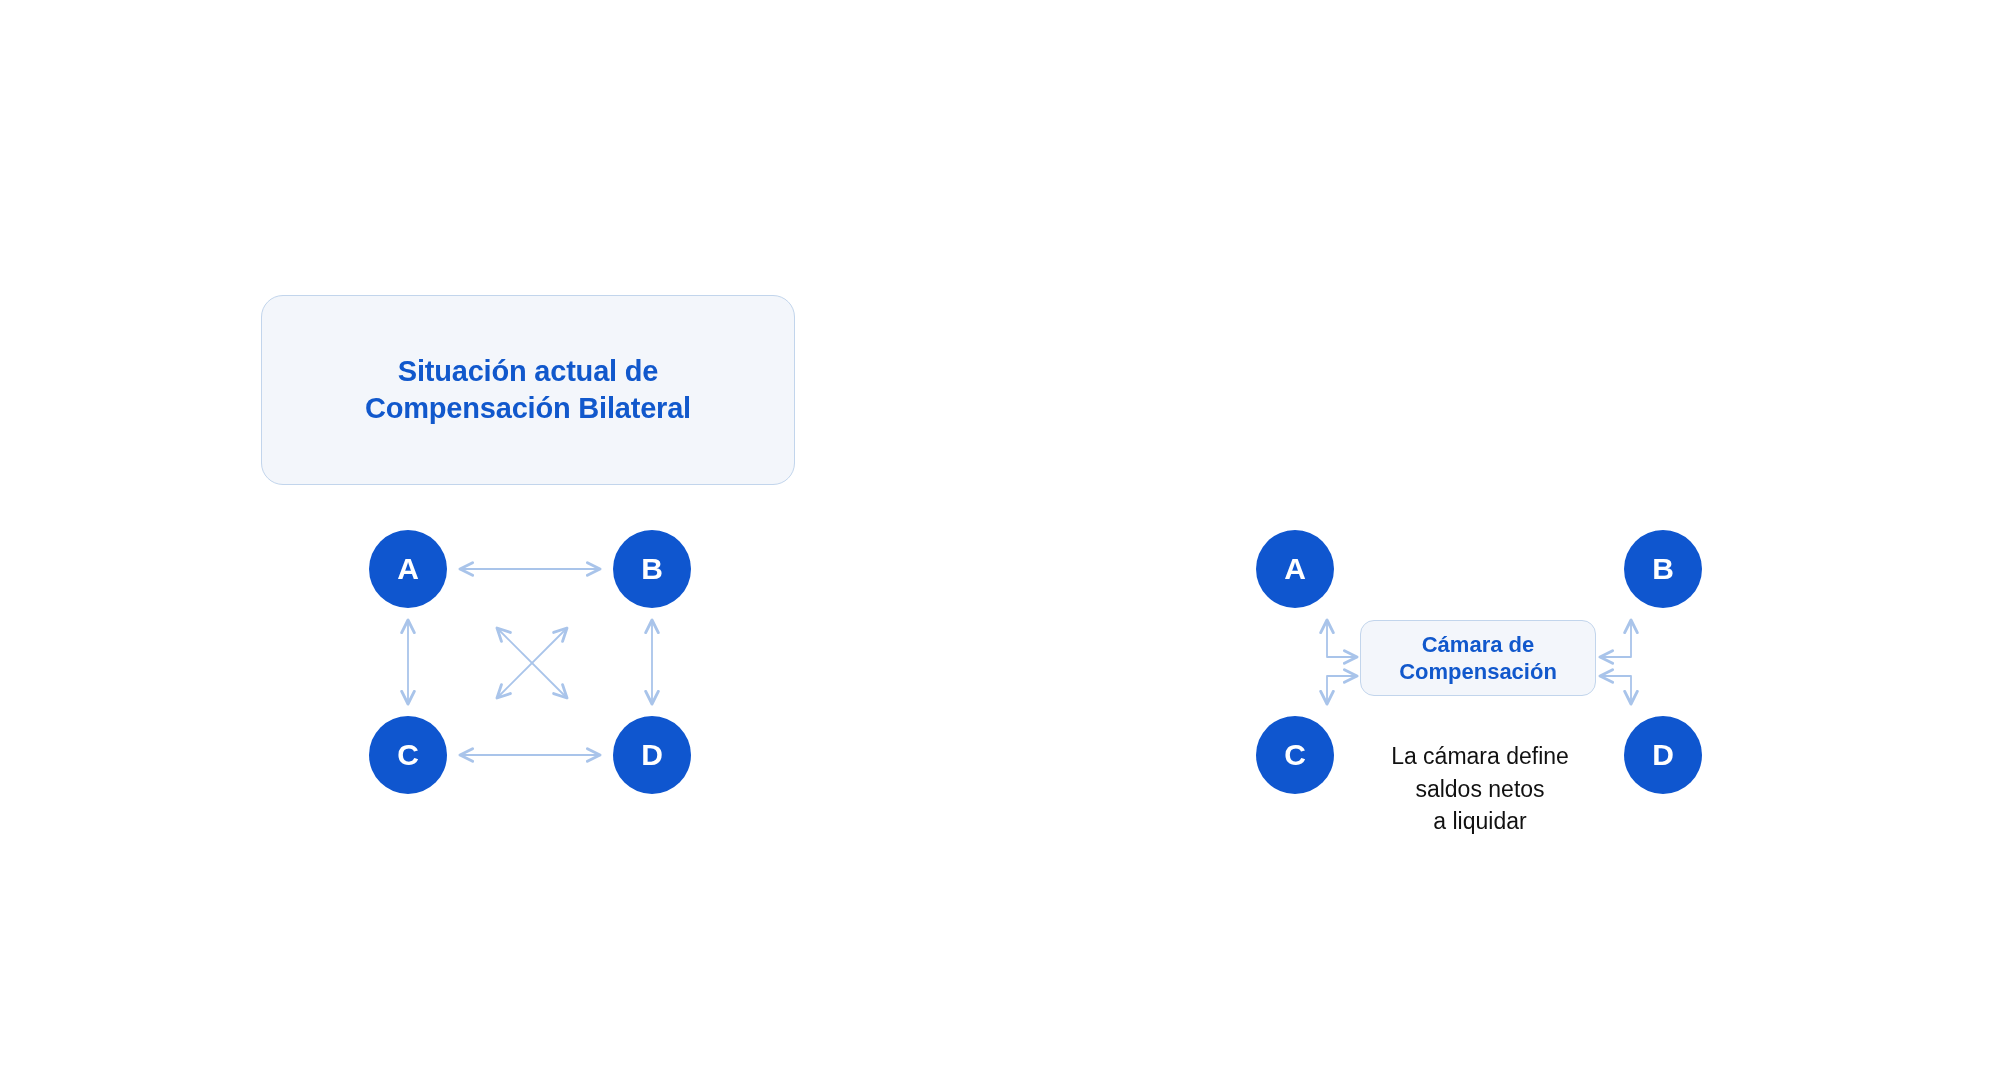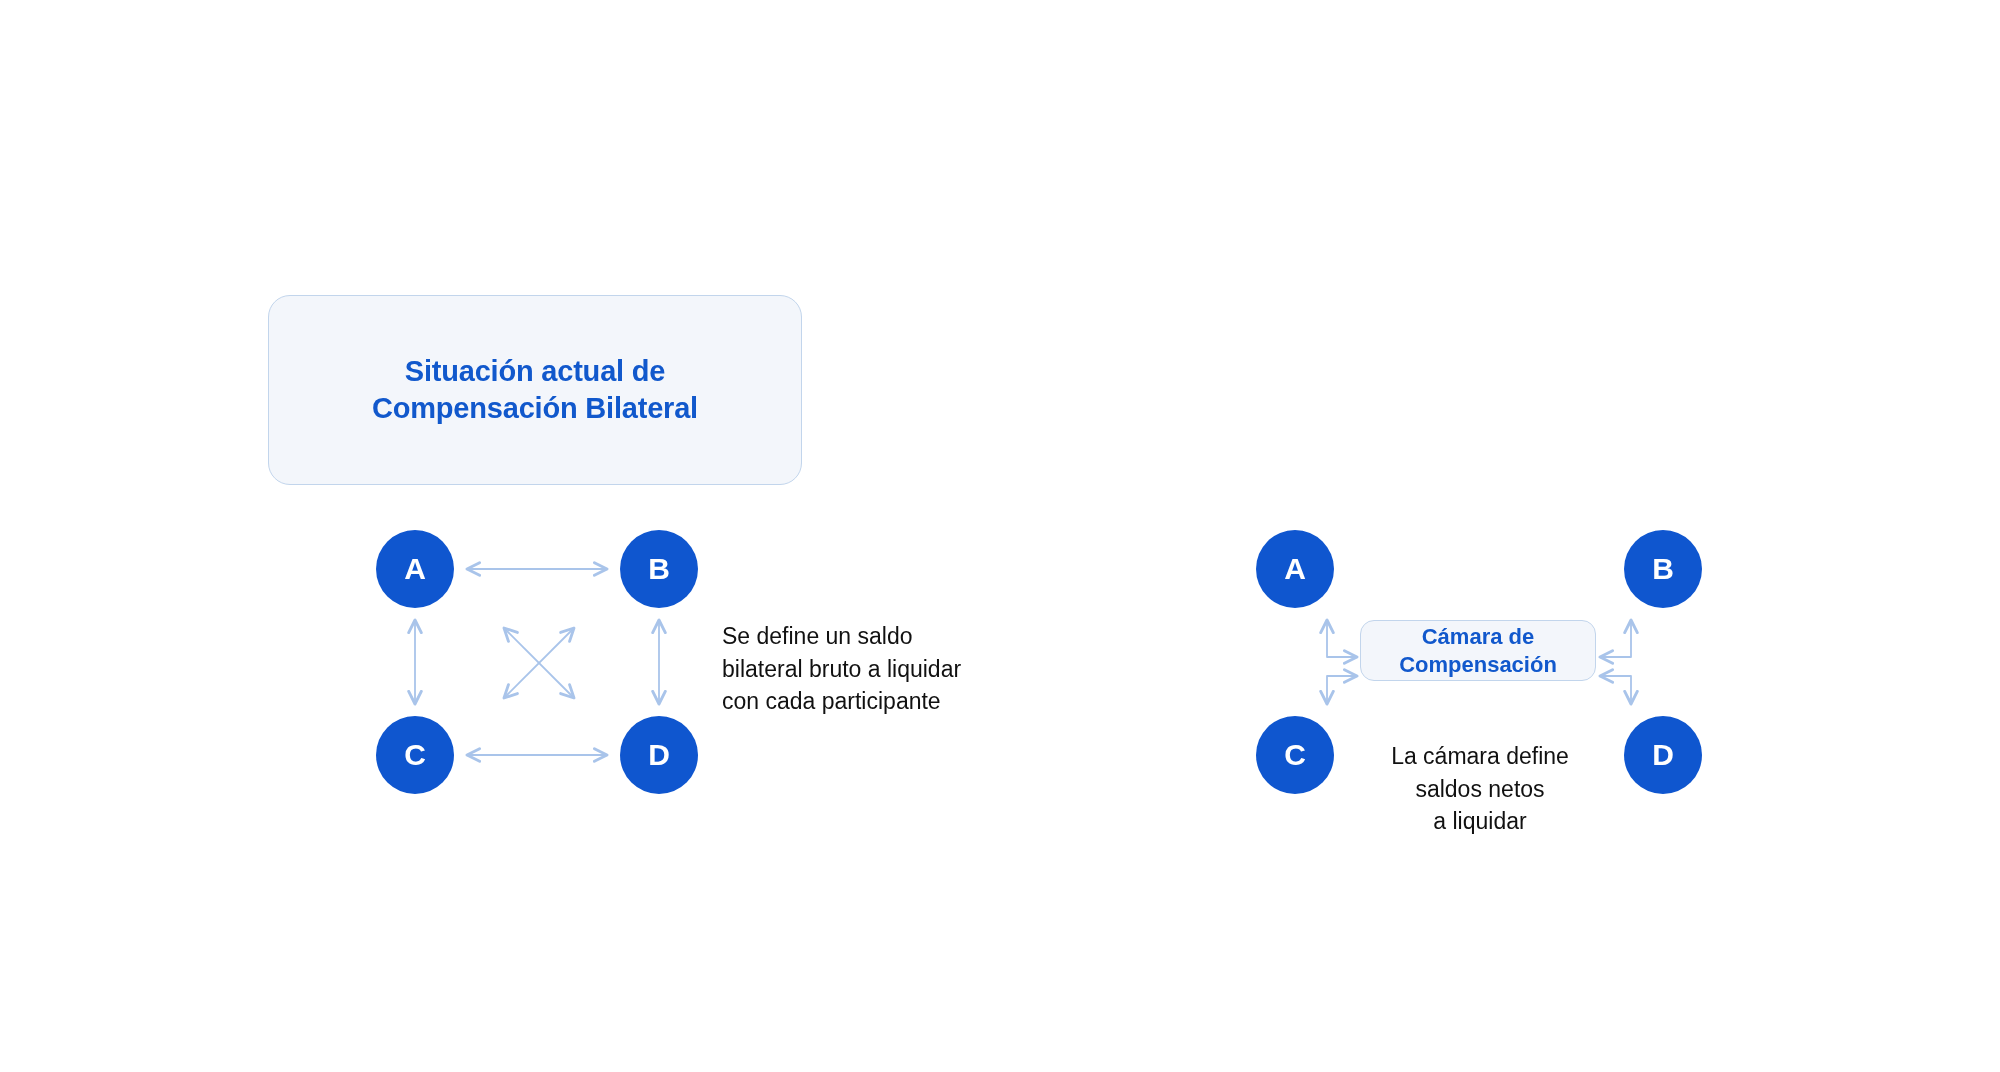--- a/index.html
+++ b/index.html
@@ -21,21 +21,21 @@
     inset: 0;
   }
 
   
   .panel {
     position: absolute;
     top: 0;
     width: 1000px;
     height: 1072px;
   }
-  .panel-left  { left: 12px; }
+  .panel-left  { left: 5px; }
   .panel-right { left: 1000px; }
 
   
   .title-card {
     position: absolute;
     width: 534px;
     height: 190px;
     background: #f3f6fb;
     border: 1.6px solid #c2d5ec;
     border-radius: 22px;
@@ -126,21 +126,21 @@
     width: 200px;
     text-align: center;
   }
 
   
   .chamber {
     position: absolute;
     left: 360px;
     top: 620px;
     width: 236px;
-    height: 61px;
+    height: 76px;
     background: #f3f6fb;
     border: 1.6px solid #c2d5ec;
     border-radius: 14px;
     box-sizing: border-box;
     display: flex;
     align-items: center;
     justify-content: center;
   }
   .chamber-text {
     color: #1158cc;
@@ -204,23 +204,20 @@
     <div class="node node-b">
       <span>B</span>
     </div>
     <div class="node node-c">
       <span>C</span>
     </div>
     <div class="node node-d">
       <span>D</span>
     </div>
 
-    <div class="caption caption-left">Se define un saldo
-bilateral bruto a liquidar
-con cada participante</div>
   </section>
 
   <section class="panel panel-right">
 
 
     <svg class="connectors" viewBox="0 0 1000 1072" width="1000" height="1072">
       <defs>
         <marker id="mh-r" markerWidth="9" markerHeight="9" refX="8" refY="4.5" orient="auto">
           <path d="M1,1 L8,4.5 L1,8" fill="none" stroke="#a9c4ea" stroke-width="1.6" stroke-linecap="round" stroke-linejoin="round"></path>
         </marker>

